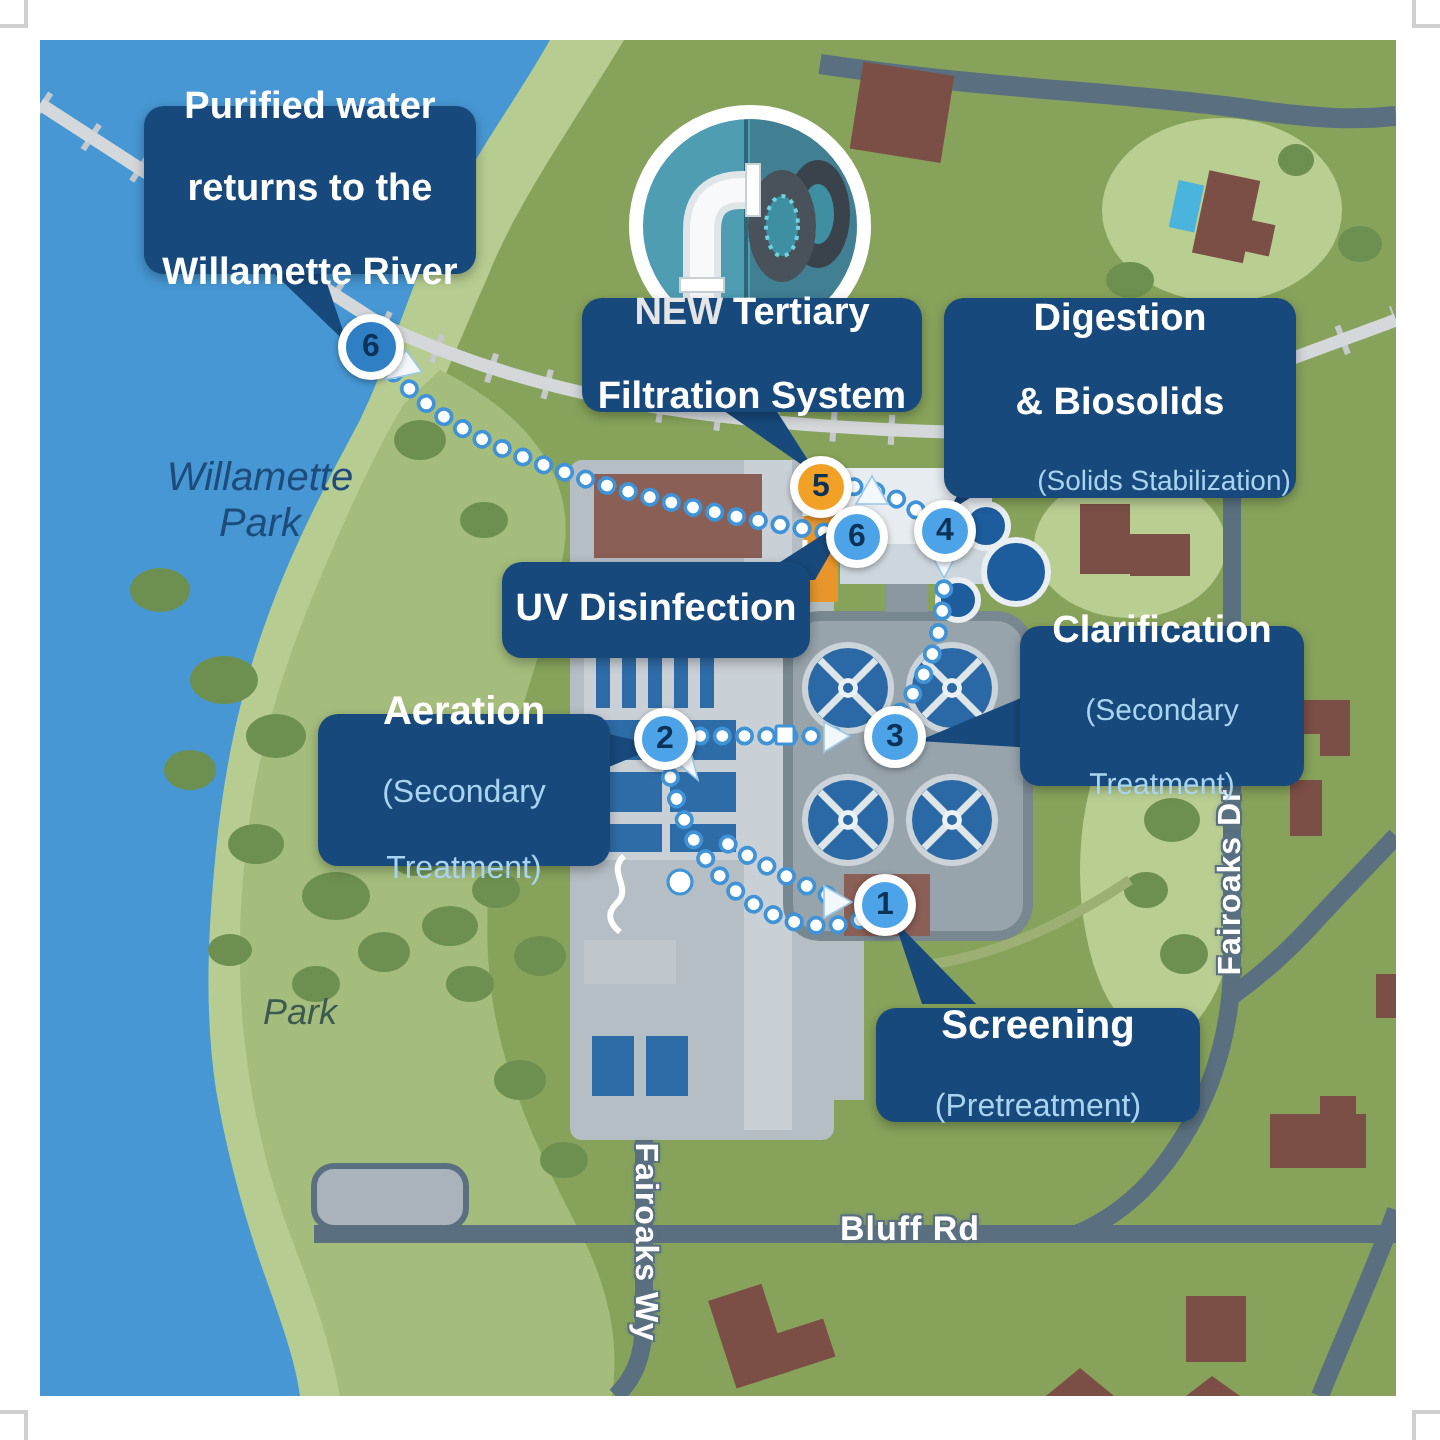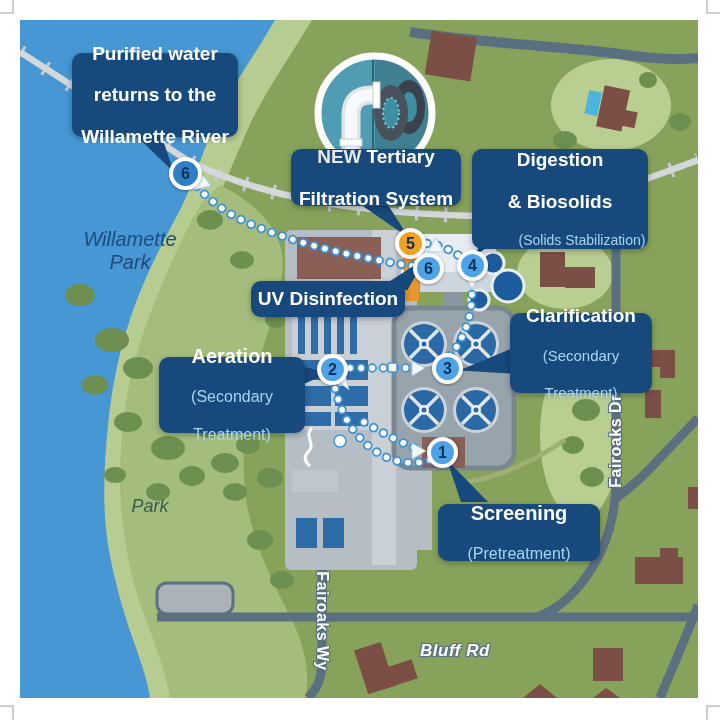--- a/index.html
+++ b/index.html
@@ -273,21 +273,21 @@
     <circle cx="62" cy="62" r="57" fill="none" stroke="#ffffff" stroke-width="7"></circle>
   </svg>
 
   <div class="maplabel water-label" style="left:60px;top:228px;width:140px;">
     <div>Willamette</div>
       <div>Park</div>
   </div>
   <div class="maplabel park-label" style="left:90px;top:496px;width:120px;">
       <div>Park</div>
   </div>
-  <div class="maplabel road-label" style="left:405px;top:641px;width:100px;font-size:17px;font-style:italic;">Bluff Rd</div>
+  <div class="maplabel road-label" style="left:405px;top:605px;width:100px;font-size:17px;">Bluff Rd</div>
   <div class="maplabel road-label rot90" style="left:262px;top:612px;width:120px;">Fairoaks Wy</div>
   <div class="maplabel road-label rot270" style="left:556px;top:432px;width:120px;">Fairoaks Dr</div>
 
   <div class="tail" style="left:128px;top:132px;width:52px;height:40px;clip-path:polygon(8% 0,62% 0,88% 100%);"></div>
   <div class="tail" style="left:352px;top:202px;width:62px;height:36px;clip-path:polygon(8% 0,55% 0,92% 100%);"></div>
   <div class="tail" style="left:468px;top:222px;width:60px;height:34px;clip-path:polygon(42% 0,98% 0,10% 100%);"></div>
   <div class="tail" style="left:374px;top:258px;width:54px;height:32px;clip-path:polygon(4% 100%,62% 100%,96% 0);"></div>
   <div class="tail" style="left:296px;top:362px;width:34px;height:26px;clip-path:polygon(0 12%,100% 42%,0 96%);"></div>
   <div class="tail" style="left:456px;top:344px;width:60px;height:34px;clip-path:polygon(100% 8%,100% 88%,5% 78%);"></div>
   <div class="tail" style="left:442px;top:460px;width:50px;height:42px;clip-path:polygon(10% 0,38% 100%,92% 100%);"></div>
@@ -299,21 +299,21 @@
   </div>
   <div class="callout" style="left:291px;top:149px;width:170px;height:57px;font-size:19px;">
     <div><span class="hl-orange">NEW</span><span class="ml">Tertiary</span></div>
     <div>Filtration System</div>
   </div>
   <div class="callout" style="left:472px;top:149px;width:176px;height:100px;font-size:19px;">
     <div>Digestion</div>
     <div>&amp; Biosolids</div>
     <div class="sub" style="font-size:14px;padding-left:44px;">(Solids Stabilization)</div>
   </div>
-  <div class="callout" style="left:251px;top:281px;width:154px;height:36px;font-size:19px;">
+  <div class="callout" style="left:251px;top:281px;width:154px;height:48px;font-size:19px;">
     <div>UV Disinfection</div>
   </div>
   <div class="callout" style="left:159px;top:357px;width:146px;height:76px;font-size:20px;align-items:center;">
     <div>Aeration</div>
     <div class="sub" style="font-size:16px;">(Secondary</div>
     <div class="sub" style="font-size:16px;">Treatment)</div>
   </div>
   <div class="callout" style="left:510px;top:313px;width:142px;height:80px;font-size:19px;">
     <div>Clarification</div>
     <div class="sub" style="font-size:15px;">(Secondary</div>

